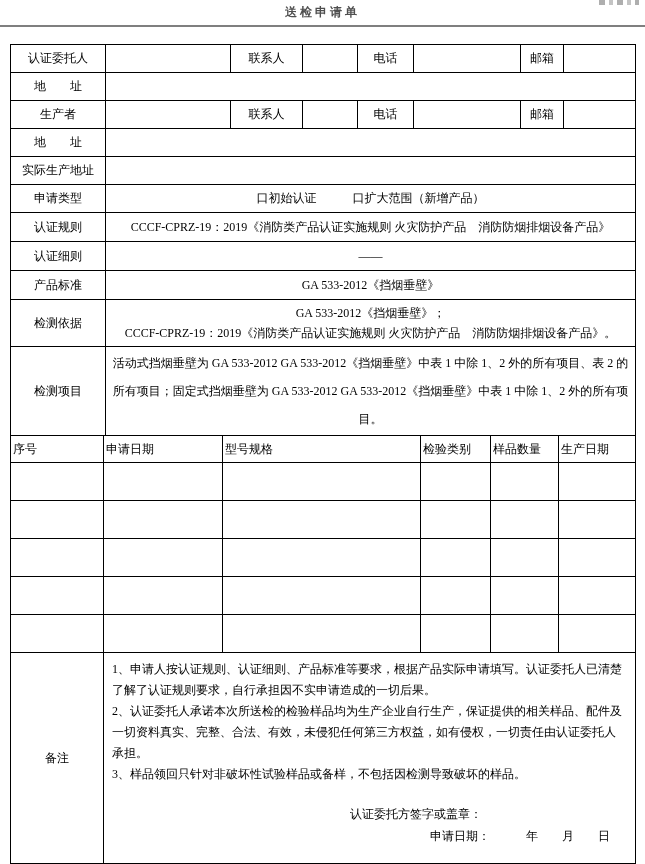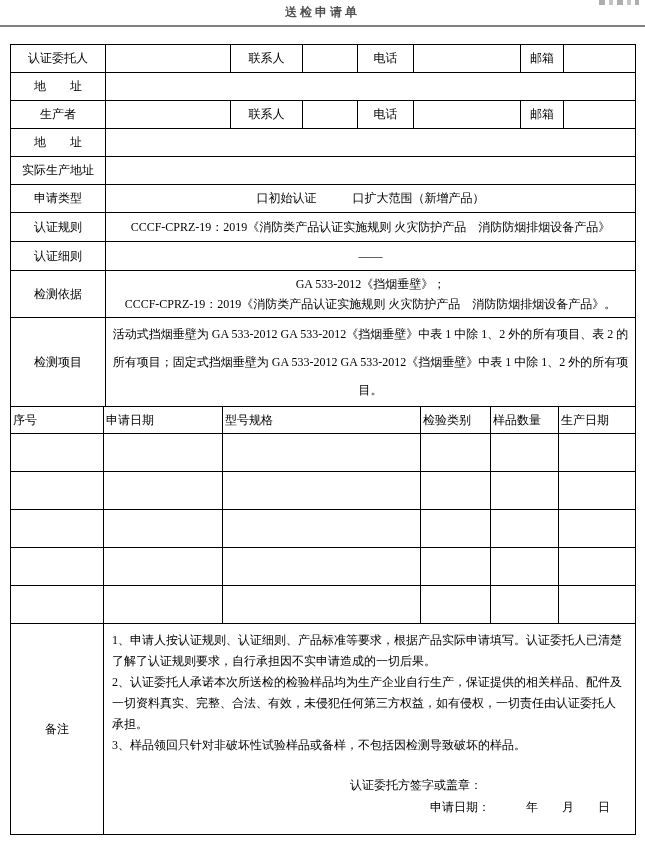--- a/index.html
+++ b/index.html
@@ -98,20 +98,24 @@
       <td class="val-c" colspan="7">口初始认证　　　口扩大范围（新增产品）</td>
     </tr>
     <tr class="h28">
       <td class="lbl">认证规则</td>
       <td class="val-c" colspan="7">CCCF-CPRZ-19：2019《消防类产品认证实施规则 火灾防护产品　消防防烟排烟设备产品》</td>
     </tr>
     <tr class="h28">
       <td class="lbl">认证细则</td>
       <td class="val-c" colspan="7">——</td>
     </tr>
+    <tr class="h28">
+      <td class="lbl">产品标准</td>
+      <td class="val-c" colspan="7">GA 533-2012《挡烟垂壁》</td>
+    </tr>
     <tr class="h42">
       <td class="lbl">检测依据</td>
       <td class="val-l" colspan="7">
         <div class="ln">GA 533-2012《挡烟垂壁》；</div>
         <div class="ln">CCCF-CPRZ-19：2019《消防类产品认证实施规则 火灾防护产品　消防防烟排烟设备产品》。</div>
       </td>
     </tr>
     <tr class="h61">
       <td class="lbl">检测项目</td>
       <td class="val-l" colspan="7">

